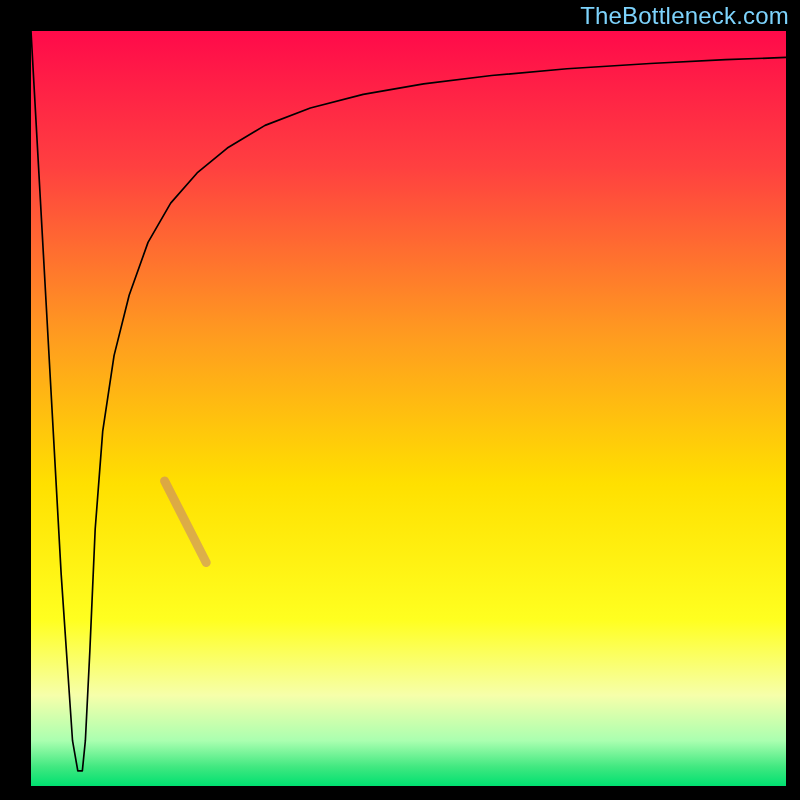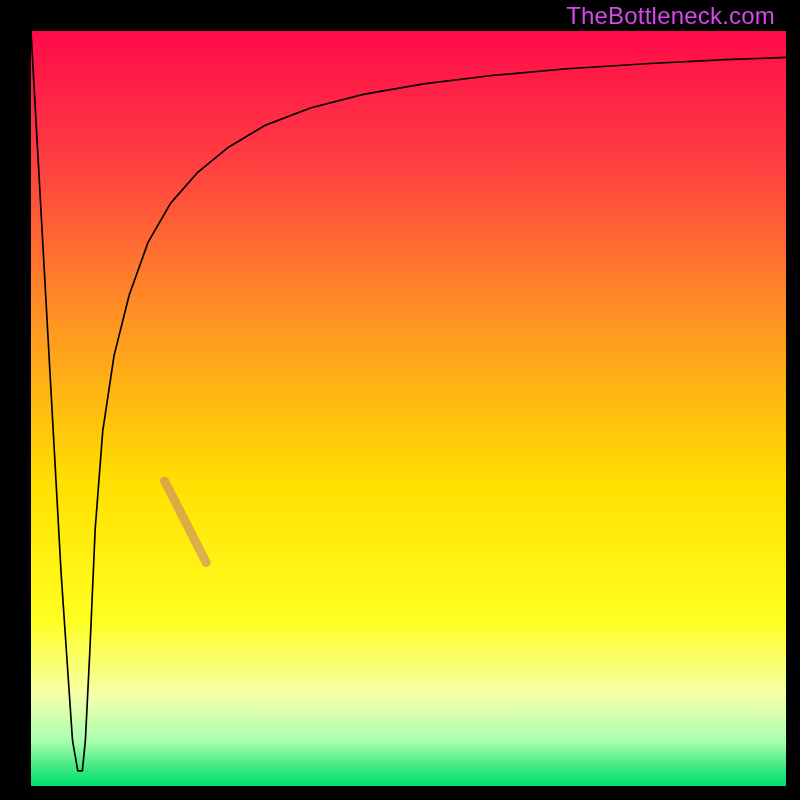--- a/index.html
+++ b/index.html
@@ -13,22 +13,22 @@
   }
   .outer {
     position: relative;
     width: 800px;
     height: 800px;
     background: #000;
   }
   .watermark {
     position: absolute;
     top: 2px;
-    right: 25px;
-    color: #d946ef;
+    right: 11px;
+    color: #7dd3fc;
     font-size: 24px;
     font-weight: 500;
     letter-spacing: 0.2px;
     z-index: 10;
   }
   .plot-frame {
     position: absolute;
     box-sizing: border-box;
     background: transparent;
   }

